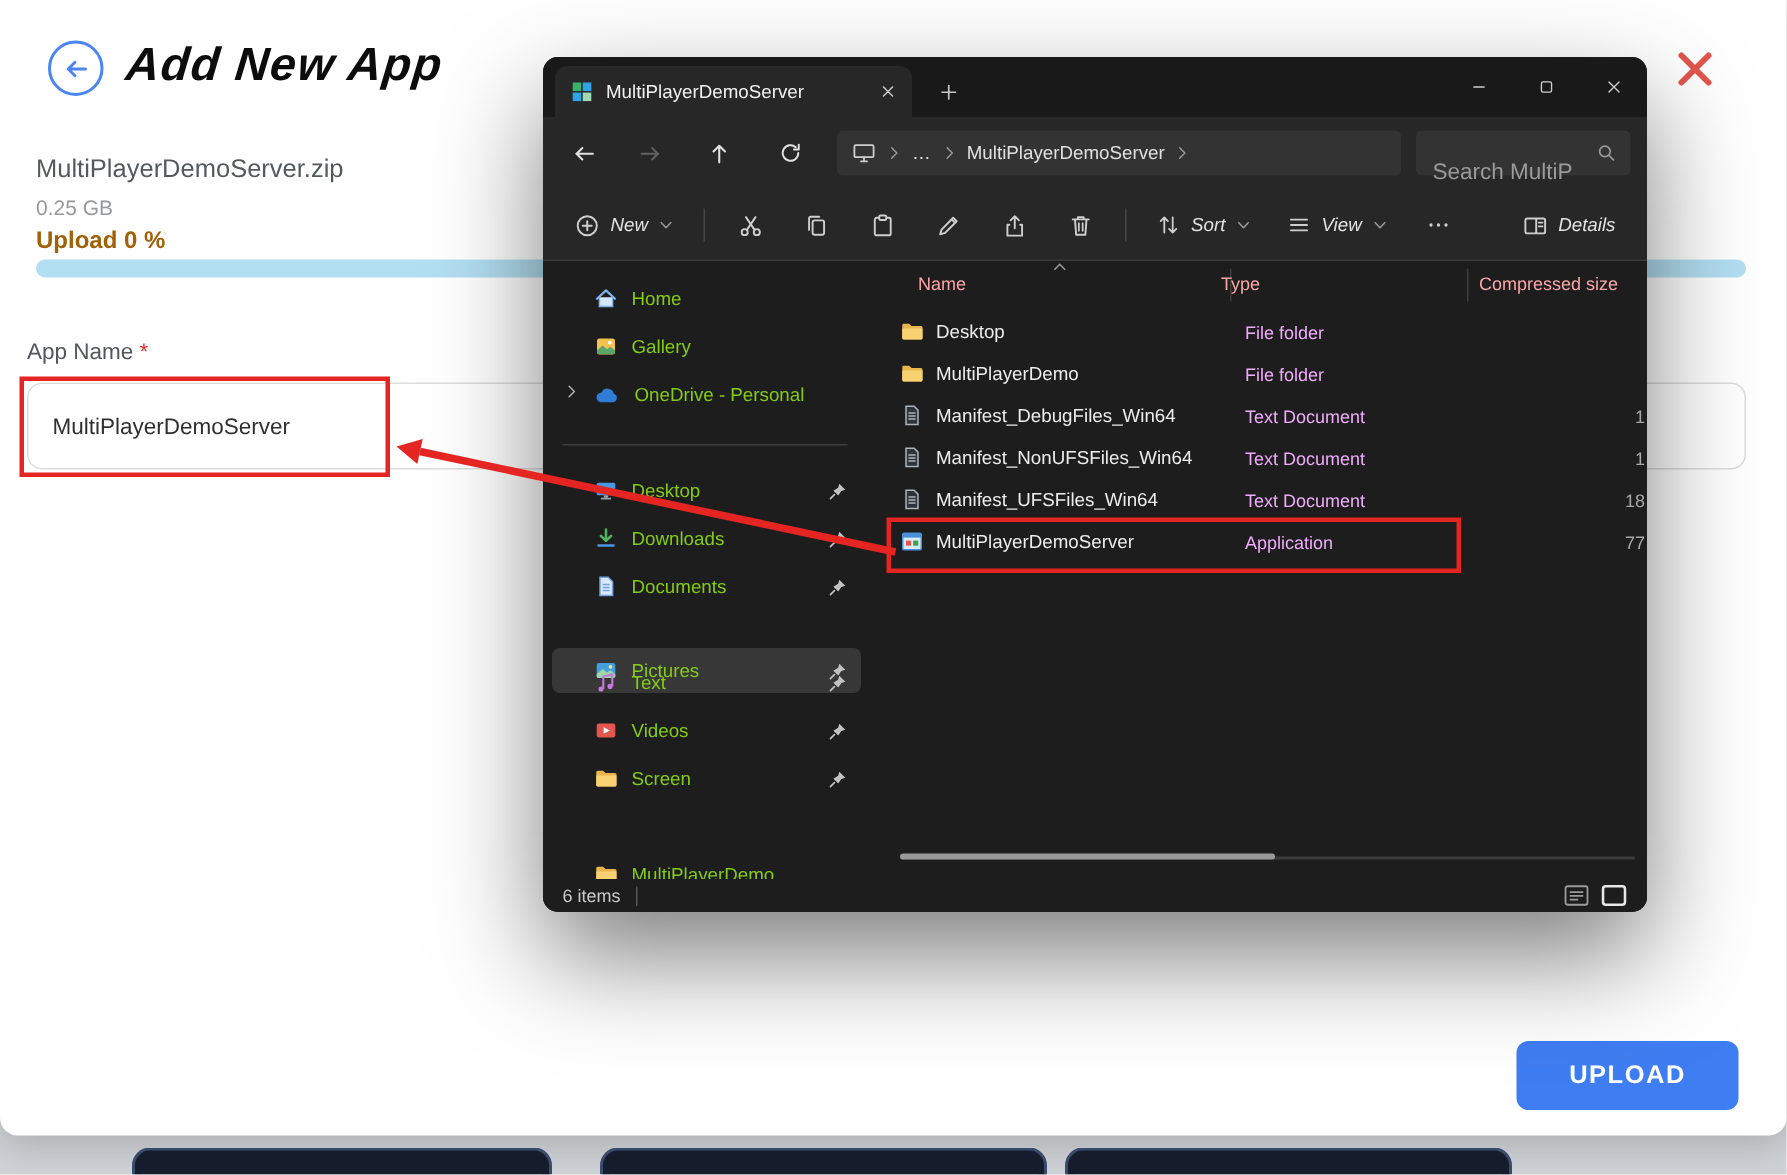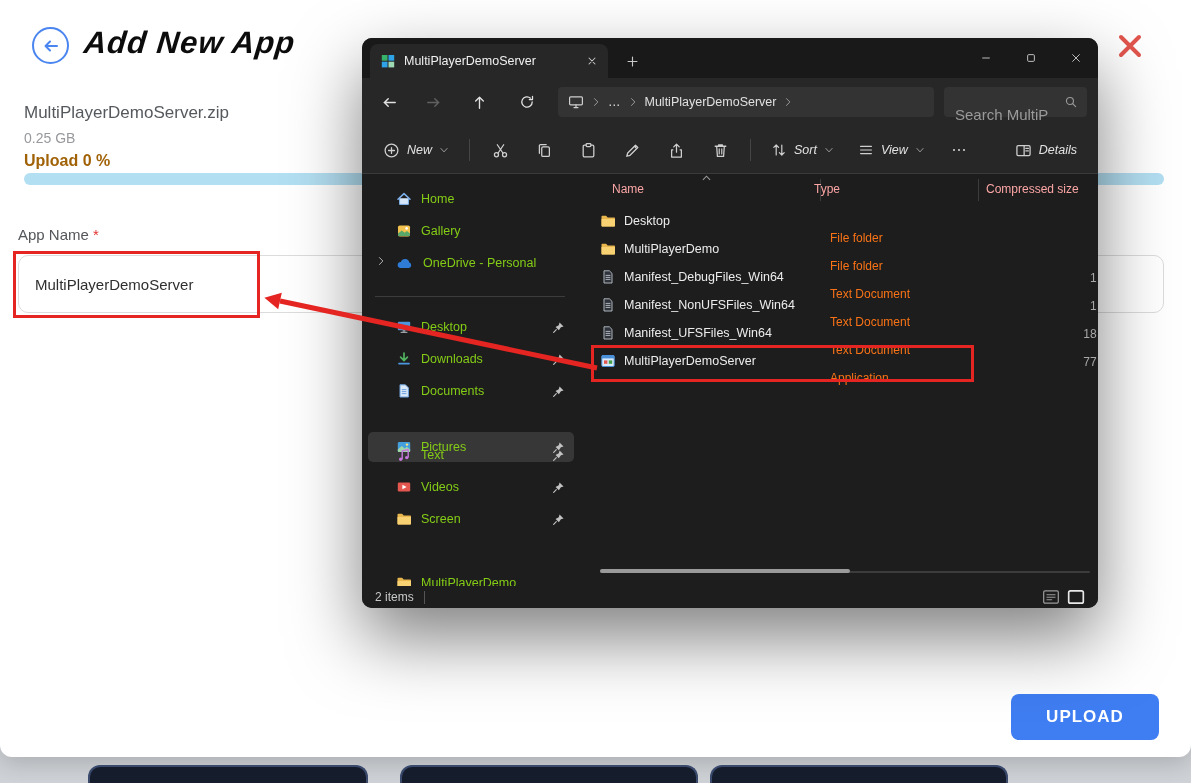--- a/index.html
+++ b/index.html
@@ -65,21 +65,21 @@
 
   .list{position:absolute;left:218px;top:136px;width:518px;height:412px;}
   .col-head{position:absolute;top:8px;height:18px;color:#fca5a5;font-size:12px;white-space:nowrap;cursor:pointer;}
   #ch-name{left:32px;}#ch-type{left:234px;text-align:center;}#ch-size{left:406px;}
   .col-line{position:absolute;top:5px;width:1px;height:22px;background:#3c3c3c;}
   #cl-1{left:240px;}#cl-2{left:398px;}
   .sort-caret{position:absolute;left:122px;top:1px;}
   .row{position:absolute;left:6px;width:545px;height:28px;cursor:pointer;}
   .f-icon{position:absolute;left:14px;top:6px;width:16px;height:16px;}
   .f-name{position:absolute;left:38px;top:7px;color:#ececec;font-size:12.5px;white-space:nowrap;}
-  .f-type{position:absolute;left:244px;top:24px;color:#f97316;font-size:12px;white-space:nowrap;}
+  .f-type{position:absolute;left:244px;top:8px;color:#f0abfc;font-size:12px;white-space:nowrap;}
   .f-size{position:absolute;left:380px;top:8px;width:150px;text-align:right;color:#a8a8a8;font-size:12px;white-space:nowrap;}
   .h-track{position:absolute;left:20px;top:397px;width:490px;height:2px;background:#3c3c3c;border-radius:2px;}
   .h-thumb{position:absolute;left:20px;top:395px;width:250px;height:4px;background:#9a9a9a;border-radius:3px;cursor:grab;}
 
   .statusbar{position:absolute;left:0;top:548px;width:736px;height:22px;background:#1d1d1d;display:flex;align-items:center;padding:0 13px;font-size:12px;color:#c9c9c9;}
   .sb-div{width:1px;height:13px;background:#555;margin-left:10px;}
   .sb-icons{margin-left:auto;display:flex;gap:7px;align-items:center;}
 </style>
 </head>
 <body>
@@ -493,21 +493,21 @@
         <span class="f-name">MultiPlayerDemoServer</span>
         <span class="f-type">Application</span>
         <span class="f-size">77 KB</span>
       </div>
 
       <div class="h-track"></div>
       <div class="h-thumb"></div>
     </div>
 
     <div class="statusbar">
-      <span>2 items</span>
+      <span>6 items</span>
       <span class="sb-div"></span>
       <span class="sb-icons">
         <svg width="18" height="16" viewBox="0 0 16 14">
             <rect x="1.5" y="1.5" width="13" height="11" rx="1.2" stroke="#9a9a9a" fill="none" stroke-width="1.1"></rect>
             <path d="M4 5h8M4 7.2h8M4 9.4h5" stroke="#9a9a9a" stroke-width="1"></path>
           </svg>
         <svg width="18" height="16" viewBox="0 0 16 14">
             <rect x="1.5" y="1.5" width="13" height="11" rx="1.6" stroke="#e8e8e8" fill="none" stroke-width="1.5"></rect>
           </svg>
       </span>

